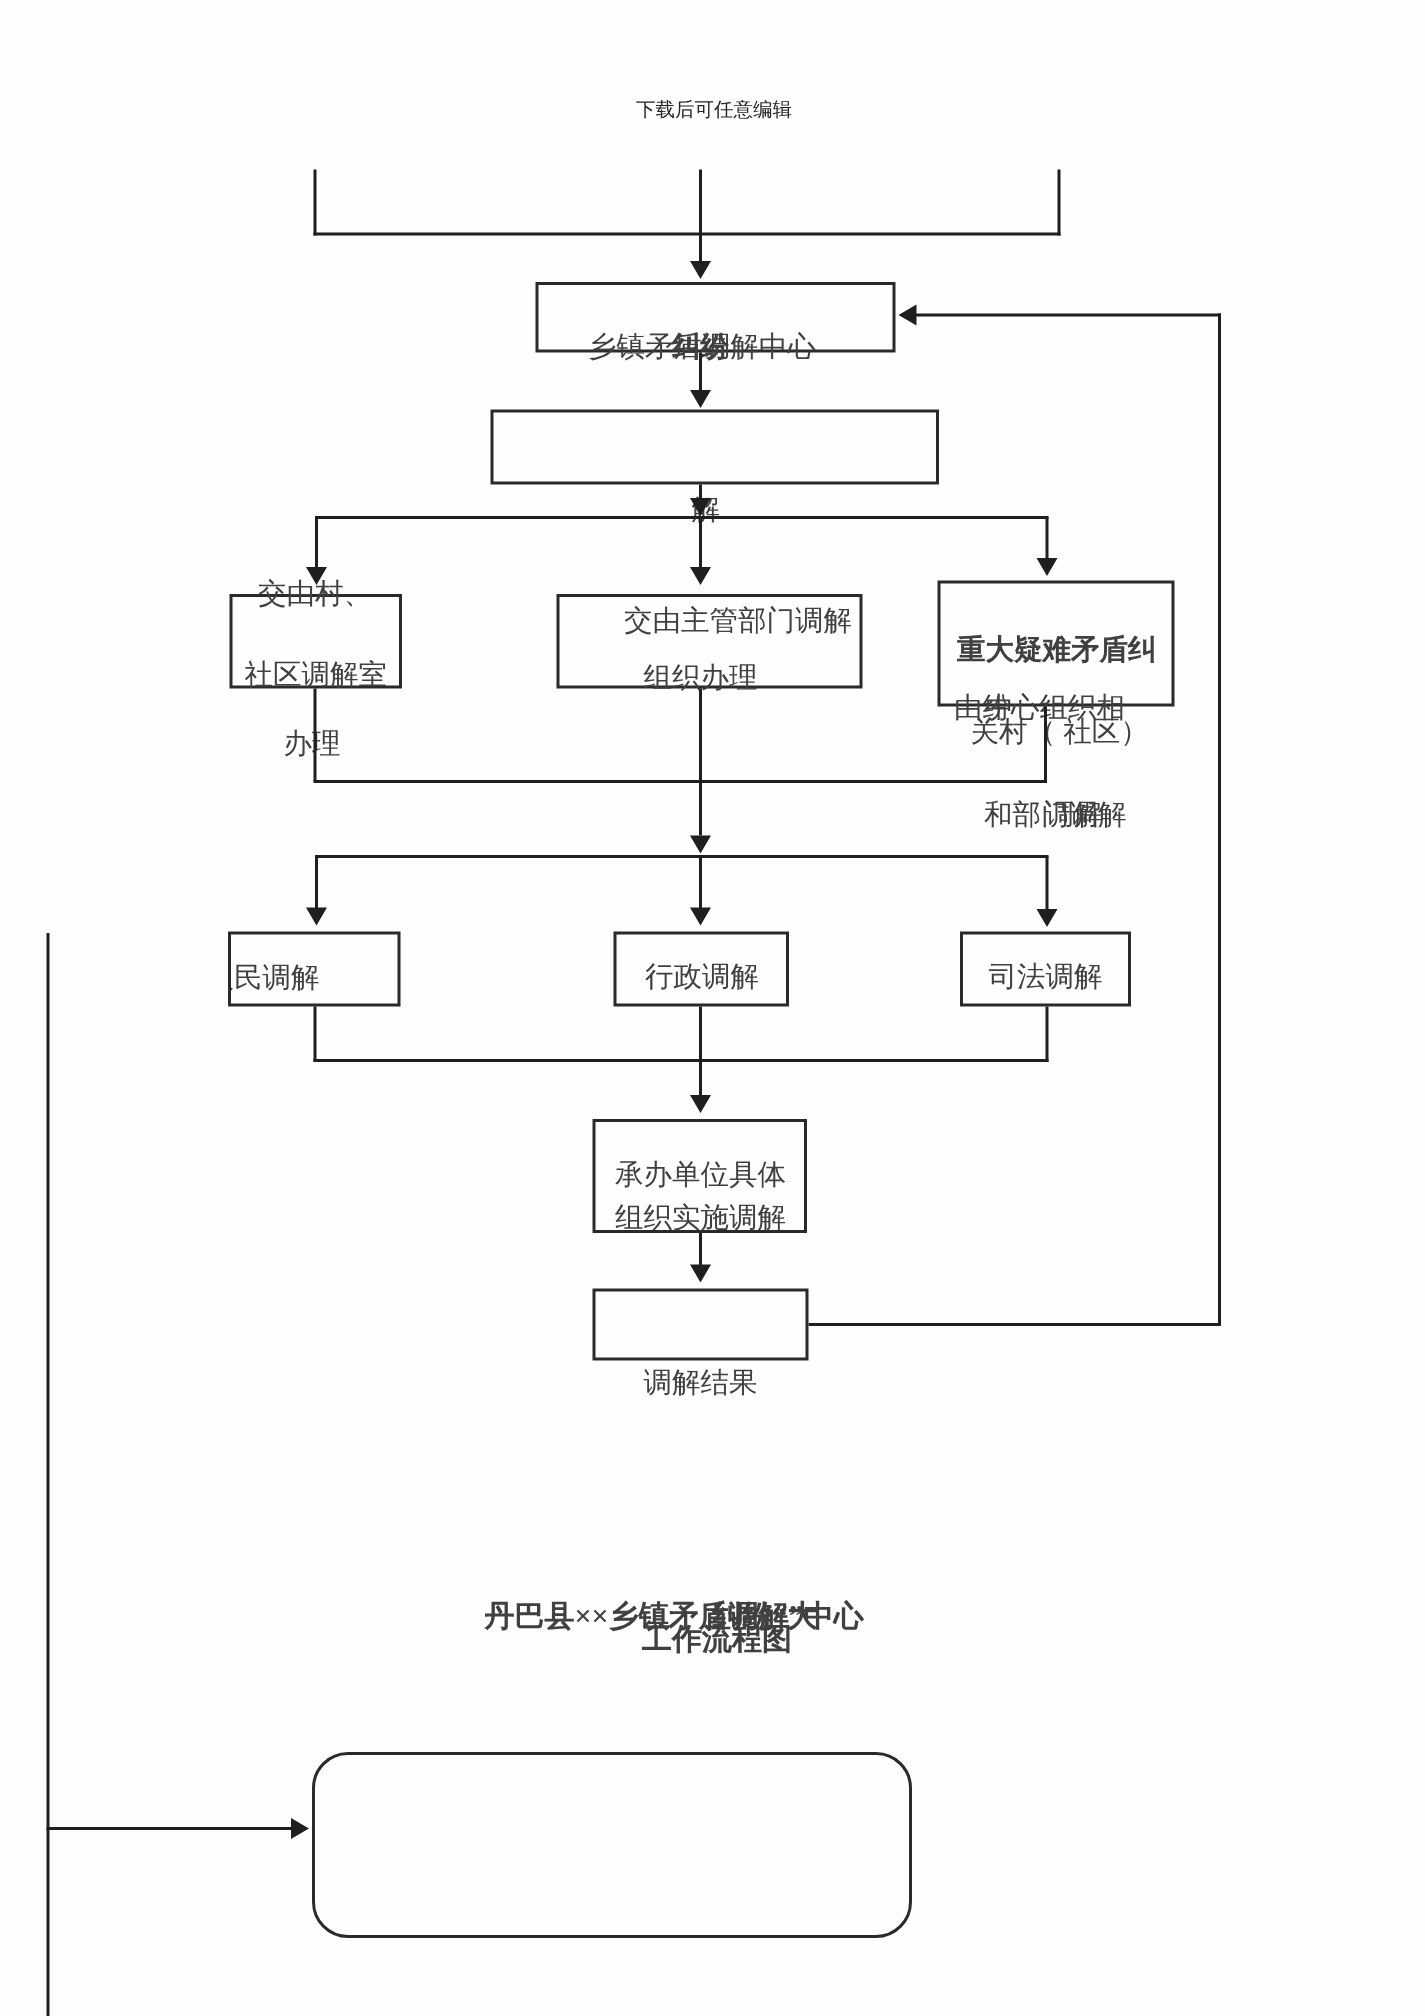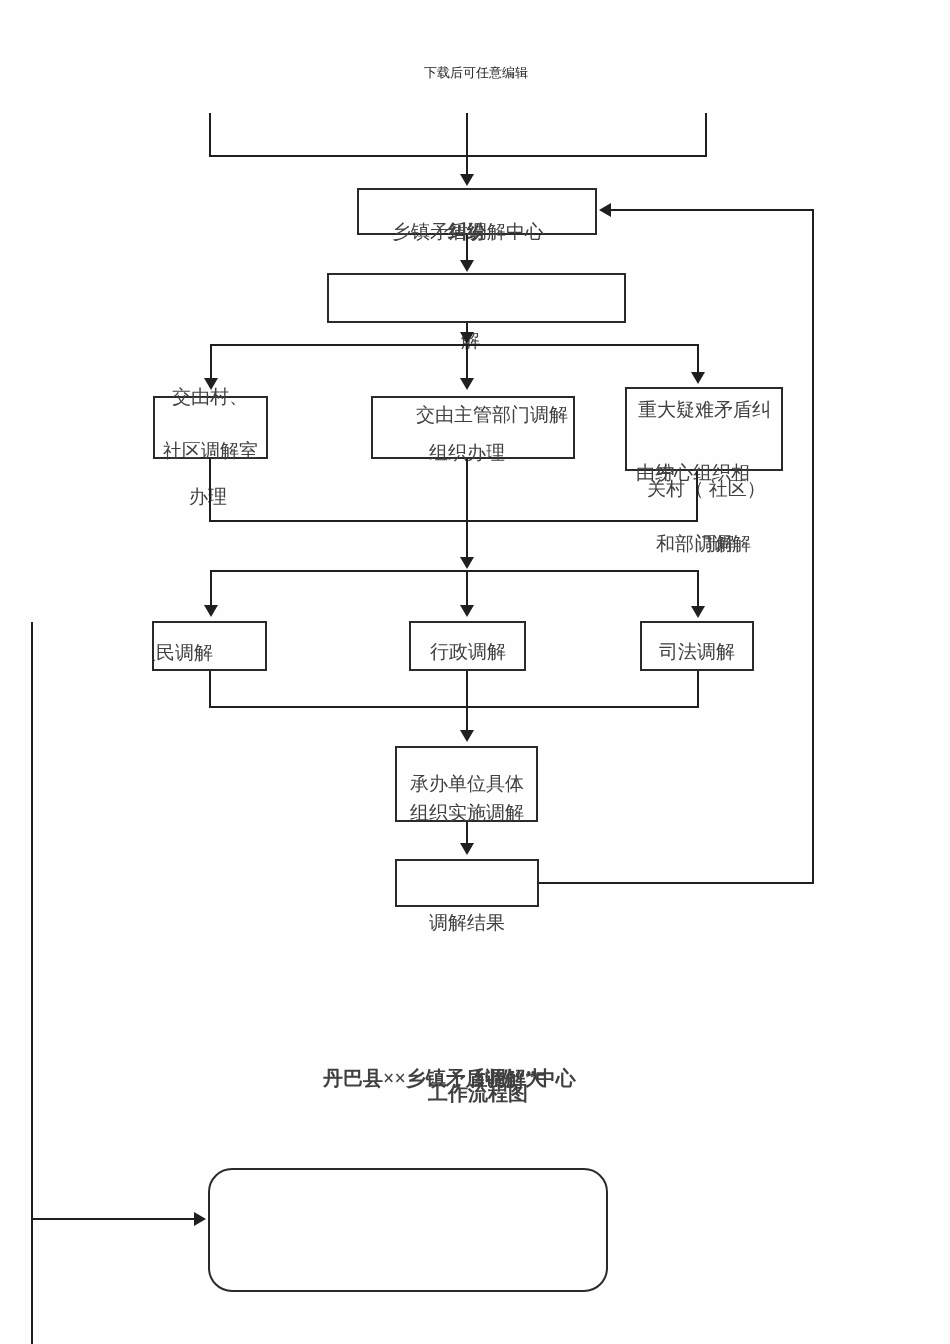--- a/index.html
+++ b/index.html
@@ -66,21 +66,21 @@
   <div class="box" style="left:153px;top:396px;width:115px;height:63px;"></div>
   <div class="txt" style="left:172px;top:387px;">交由村、</div>
   <div class="txt" style="left:163px;top:441px;">社区调解室</div>
   <div class="txt" style="left:189px;top:487px;">办理</div>
 
   <div class="box" style="left:371px;top:396px;width:204px;height:63px;"></div>
   <div class="txt" style="left:416px;top:405px;">交由主管部门调解</div>
   <div class="txt" style="left:429px;top:443px;">组织办理</div>
 
   <div class="box" style="left:625px;top:387px;width:158px;height:84px;"></div>
-  <div class="txt" style="left:638px;top:400px;">重大疑难矛盾纠</div>
+  <div class="txt" style="left:638px;top:424px;font-weight:bold;">重大疑难矛盾纠</div>
   <div class="txt" style="left:617px;top:443px;">
     <span class="ov"><span>由纷心组织相</span><span class="o2" style="left:21px;">中</span></span>
   </div>
   <div class="txt" style="left:647px;top:479px;">关村（ 社区）</div>
   <div class="txt" style="left:637px;top:514px;">
     <span class="ov"><span>和部门调解</span><span class="o2" style="left:41px;">调解</span></span>
   </div>
 
   <div class="vline" style="left:209px;top:459px;height:62px;"></div>
   <div class="vline" style="left:466px;top:459px;height:98px;"></div>

